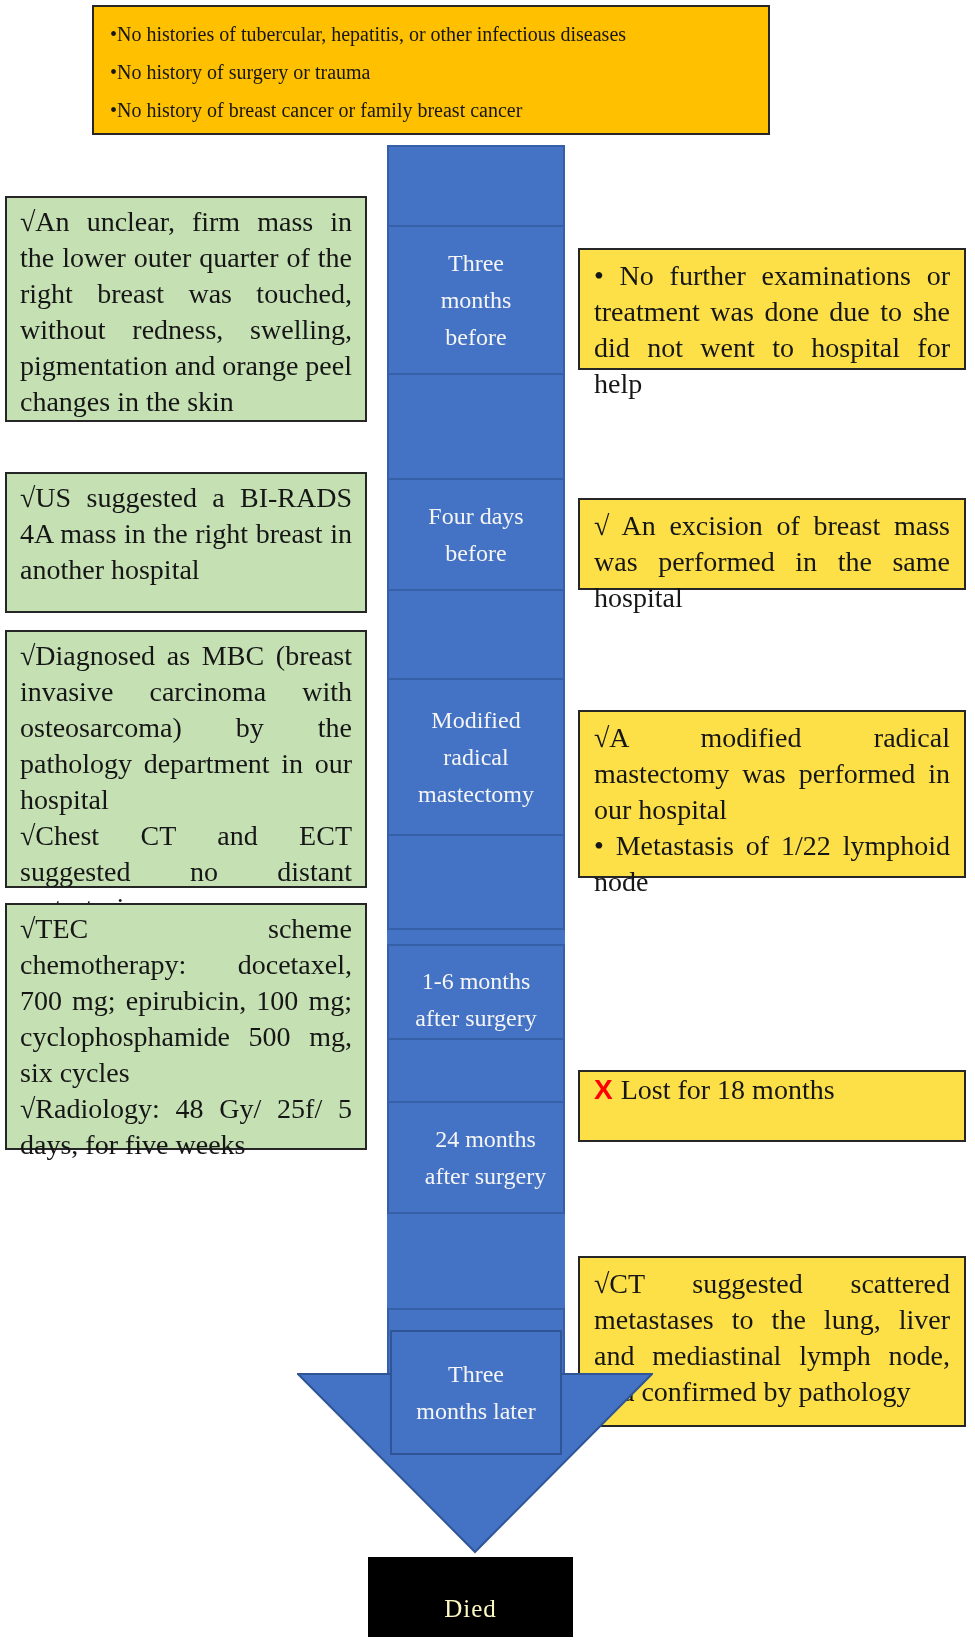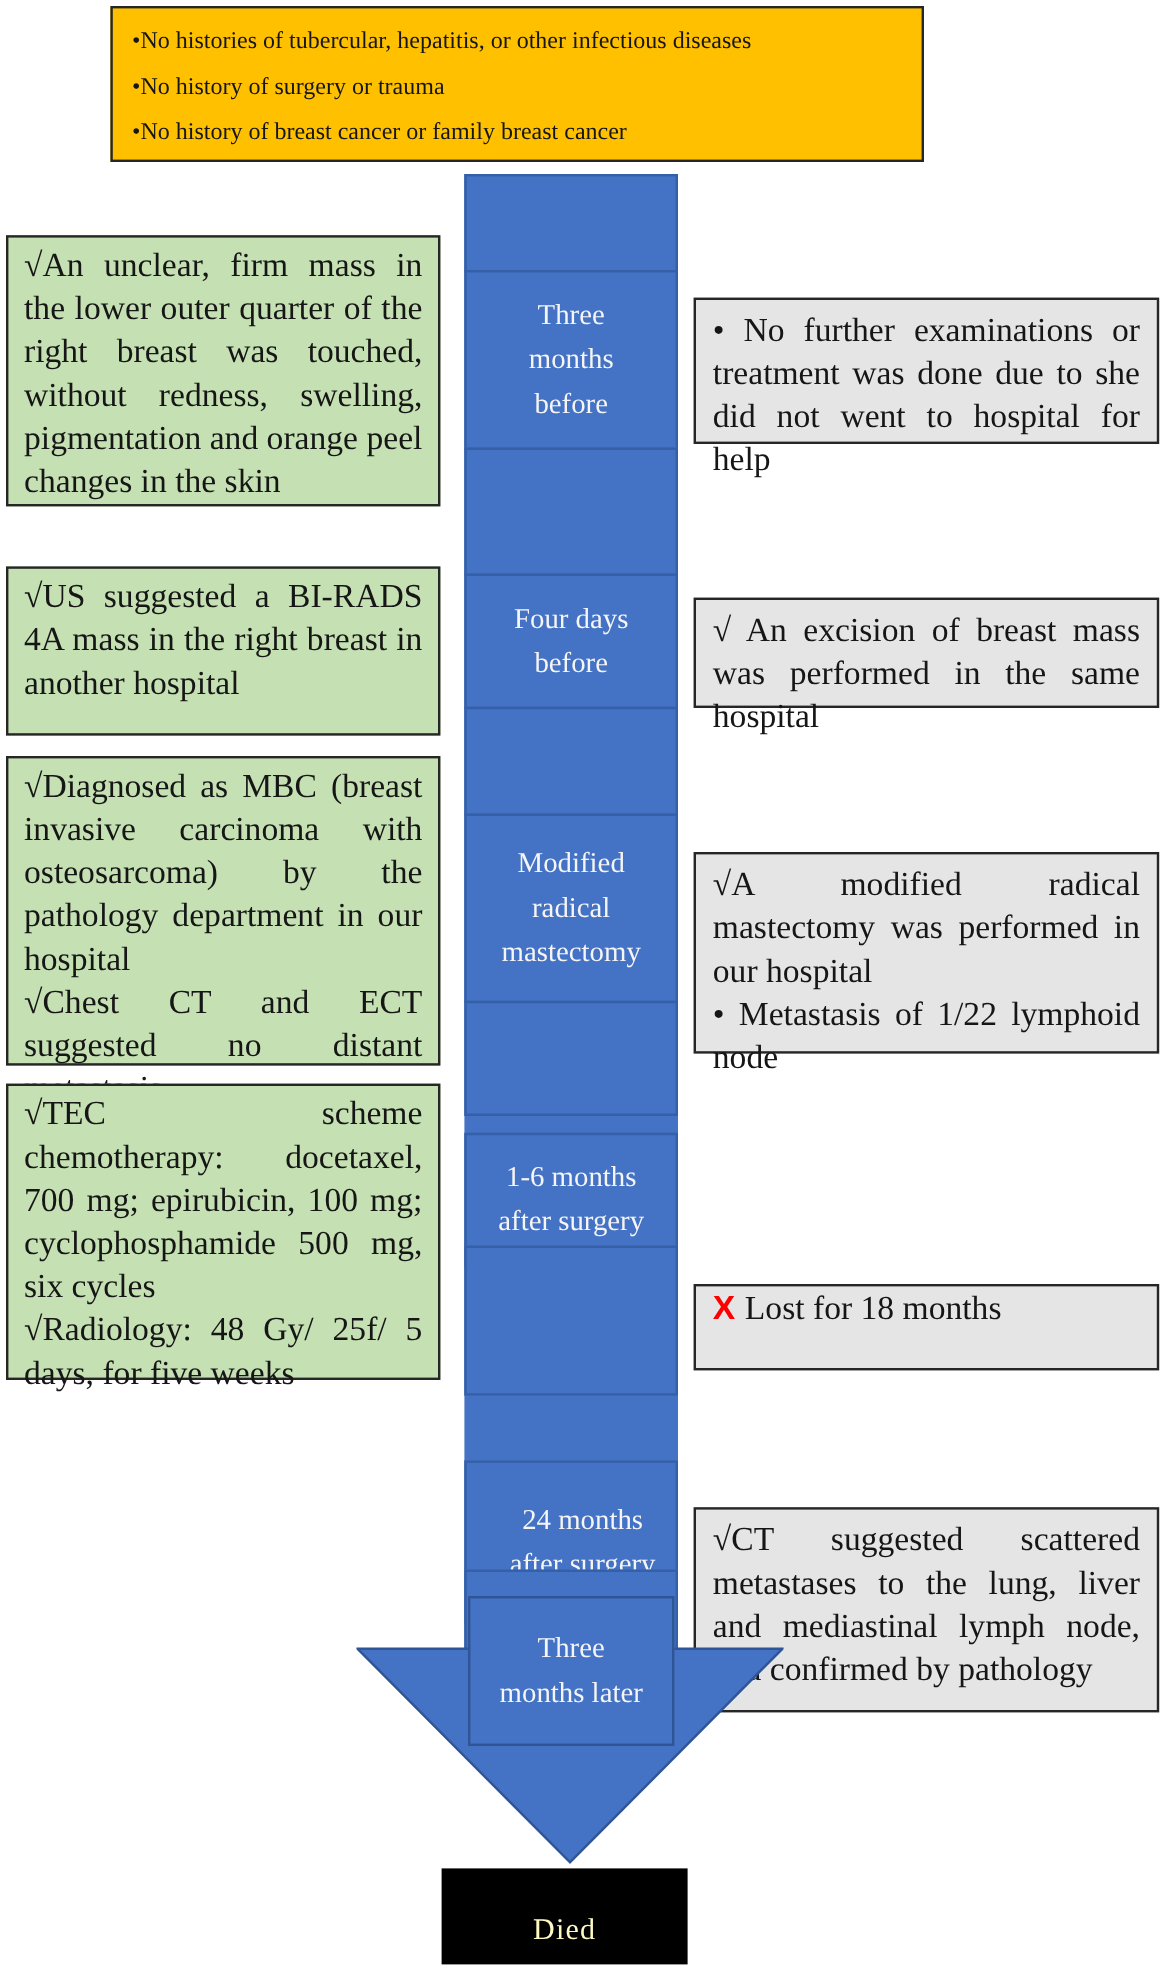--- a/index.html
+++ b/index.html
@@ -4,21 +4,21 @@
 <style>
   html,body{margin:0;padding:0;background:#ffffff;}
   #canvas{
     position:relative;width:975px;height:1640px;background:#ffffff;
     font-family:"Liberation Serif","DejaVu Serif",serif;color:#161616;overflow:hidden;
   }
   .box{position:absolute;box-sizing:border-box;border:2px solid #262626;}
   .history{left:92px;top:5px;width:678px;height:130px;background:#FFC000;padding:8px 10px 0 16px;}
   .history p{margin:0;font-size:20px;line-height:38px;text-align:left;}
   .finding{left:5px;width:362px;background:#C5E0B3;padding:6px 13px 0 13px;}
-  .event{left:578px;width:388px;background:#e5e5e5;padding:8px 14px 0 14px;}
+  .event{left:578px;width:388px;background:#fde047;padding:8px 14px 0 14px;}
   .finding p,.event p{margin:0;font-size:28px;line-height:36px;text-align:justify;}
   .event.single{padding-top:0;}
   .xmark{color:#FF0000;font-family:"Liberation Sans","DejaVu Sans",sans-serif;font-weight:bold;margin-right:8px;}
   
   .shaft{position:absolute;left:387px;top:145px;width:178px;height:1240px;background:#4472C4;z-index:1;}
   .seg{position:absolute;left:0;width:178px;box-sizing:border-box;border:2px solid #3560A8;background:#4472C4;
        display:flex;flex-direction:column;justify-content:center;}
   .seg span{display:block;text-align:center;color:#F5F5F5;font-size:24px;line-height:37px;}
   .arrowhead{position:absolute;left:297px;top:1372px;width:356px;height:182px;z-index:2;}
   .tml{position:absolute;left:390px;top:1330px;width:172px;height:125px;box-sizing:border-box;
@@ -57,21 +57,21 @@
       <span>Modified</span>
       <span>radical</span>
       <span>mastectomy</span>
     </div>
     <div class="seg" style="top:689px;height:96px;"></div>
     <div class="seg" style="top:783px;height:112px;margin-top:16px;">
       <span>1-6 months</span>
       <span>after surgery</span>
     </div>
     <div class="seg" style="top:893px;height:125px;"></div>
-    <div class="seg" style="top:1072px;height:137px;padding-left:19px;">
+    <div class="seg" style="top:956px;height:113px;padding-left:19px;">
       <span>24 months</span>
       <span>after surgery</span>
     </div>
     <div class="seg" style="top:1163px;height:77px;"></div>
   </div>
 
   <svg class="arrowhead" viewBox="0 0 356 182">
     <polygon points="1,2 355,2 178,180" fill="#4472C4" stroke="#2F5597" stroke-width="2"></polygon>
   </svg>
 

